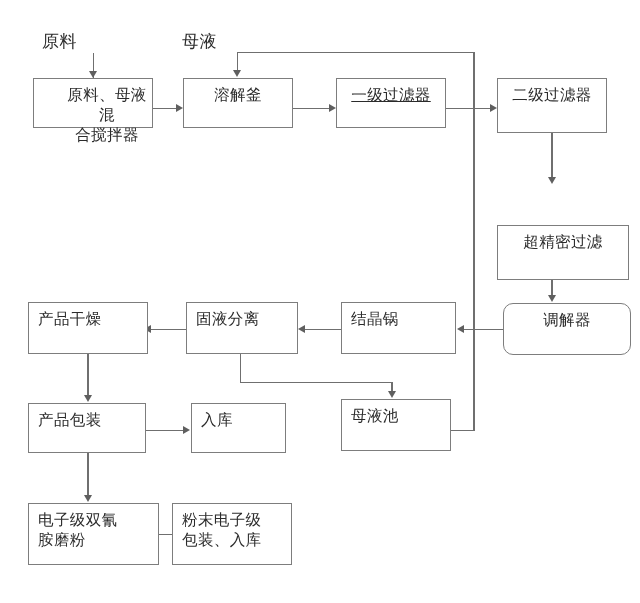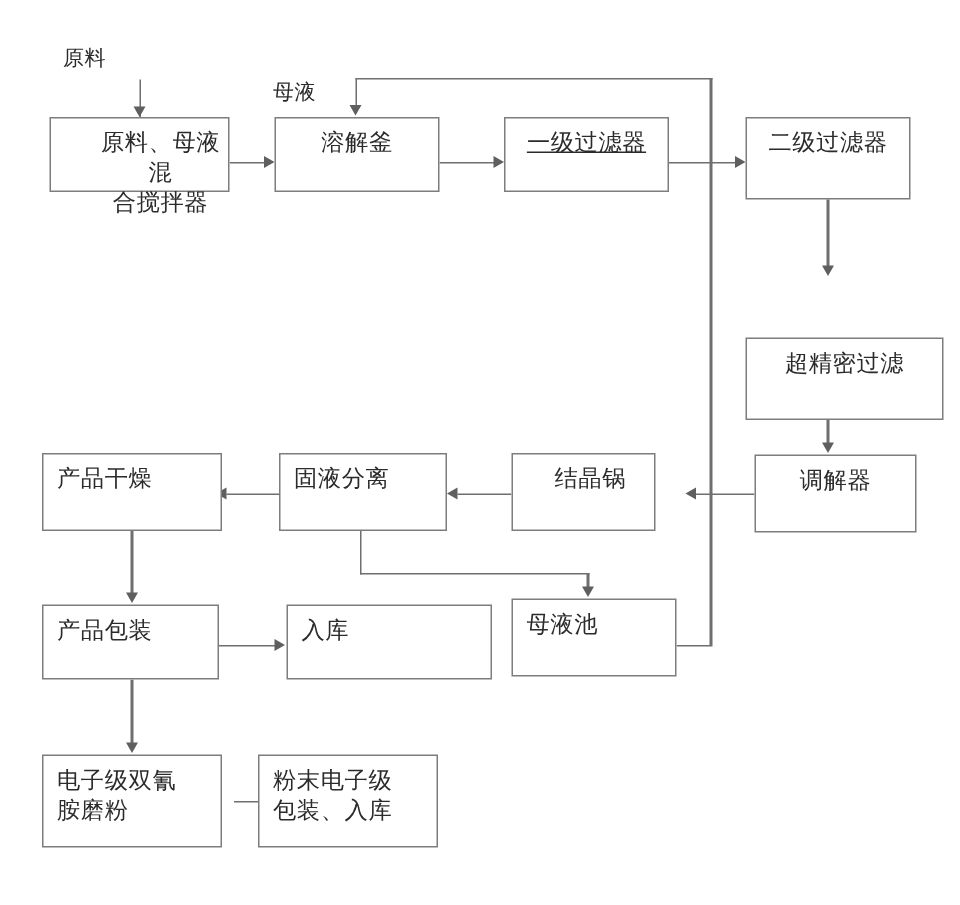--- a/index.html
+++ b/index.html
@@ -32,21 +32,21 @@
     white-space: pre-line;
     z-index: 3;
   }
   .node.pad-left {
     text-align: left;
     padding-left: 9px;
   }
   .freelabel {
     position: absolute;
     color: #2b2b2b;
-    font-size: 14px;
+    font-size: 17px;
     line-height: 1.2;
     letter-spacing: 0.4px;
     white-space: nowrap;
     z-index: 3;
   }
   
   .hline, .vline {
     position: absolute;
     background: #6f6f6f;
     z-index: 1;
@@ -75,21 +75,21 @@
     border-right: 7px solid #5f5f5f;
   }
 </style>
 </head>
 <body>
 
 <div id="canvas">
 
   <div class="freelabel" style="left:42px; top:31px;">原料</div>
 
-  <div class="freelabel" style="left:182px; top:31px;margin-top:23px;">母液</div>
+  <div class="freelabel" style="left:182px; top:31px;">母液</div>
 
   <div class="vline" style="left:92.6px; top:53px; height:25px;"></div>
   <div class="arrow down" style="left:88.7px; top:71px;"></div>
 
   <div class="vline" style="left:473.3px; top:52px; height:378px;"></div>
 
   <div class="hline" style="left:237px; top:52px; width:237.7px;"></div>
 
   <div class="vline" style="left:237px; top:52px; height:20px;"></div>
   <div class="arrow down" style="left:233.4px; top:70px;"></div>
@@ -141,33 +141,33 @@
 合搅拌器</div>
 
   <div class="node" style="left:183px; top:78px; width:110px; height:50px;">溶解釜</div>
 
   <div class="node" style="left:336px; top:78px; width:110px; height:50px;text-decoration:underline;">一级过滤器</div>
 
   <div class="node" style="left:497px; top:78px; width:110px; height:55px;">二级过滤器</div>
 
   <div class="node" style="left:497px; top:185px; width:132px; height:55px;margin-top:40px;">超精密过滤</div>
 
-  <div class="node" style="left:503px; top:303px; width:108px; height:52px;">调解器</div>
+  <div class="node" style="left:503px; top:303px; width:128px; height:52px;border-radius:10px;">调解器</div>
 
-  <div class="node pad-left" style="left:341px; top:302px; width:96px; height:52px;text-align:center;">结晶锅</div>
+  <div class="node pad-left" style="left:341px; top:302px; width:115px; height:52px;">结晶锅</div>
 
   <div class="node pad-left" style="left:186px; top:302px; width:112px; height:52px;">固液分离</div>
 
   <div class="node pad-left" style="left:28px; top:403px; width:118px; height:50px;">产品包装</div>
 
   <div class="node pad-left" style="left:28px; top:302px; width:120px; height:52px;">产品干燥</div>
 
-  <div class="node pad-left" style="left:191px; top:403px; width:137px; height:50px;">入库</div>
+  <div class="node pad-left" style="left:191px; top:403px; width:95px; height:50px;">入库</div>
 
   <div class="node pad-left" style="left:341px; top:399px; width:110px; height:52px;">母液池</div>
 
-  <div class="node pad-left" style="left:28px; top:503px; width:120px; height:62px;">电子级双氰
+  <div class="node pad-left" style="left:28px; top:503px; width:131px; height:62px;">电子级双氰
 胺磨粉</div>
 
   <div class="node pad-left" style="left:172px; top:503px; width:120px; height:62px;">粉末电子级
 包装、入库</div>
 
 </div>
 
 </body></html>

